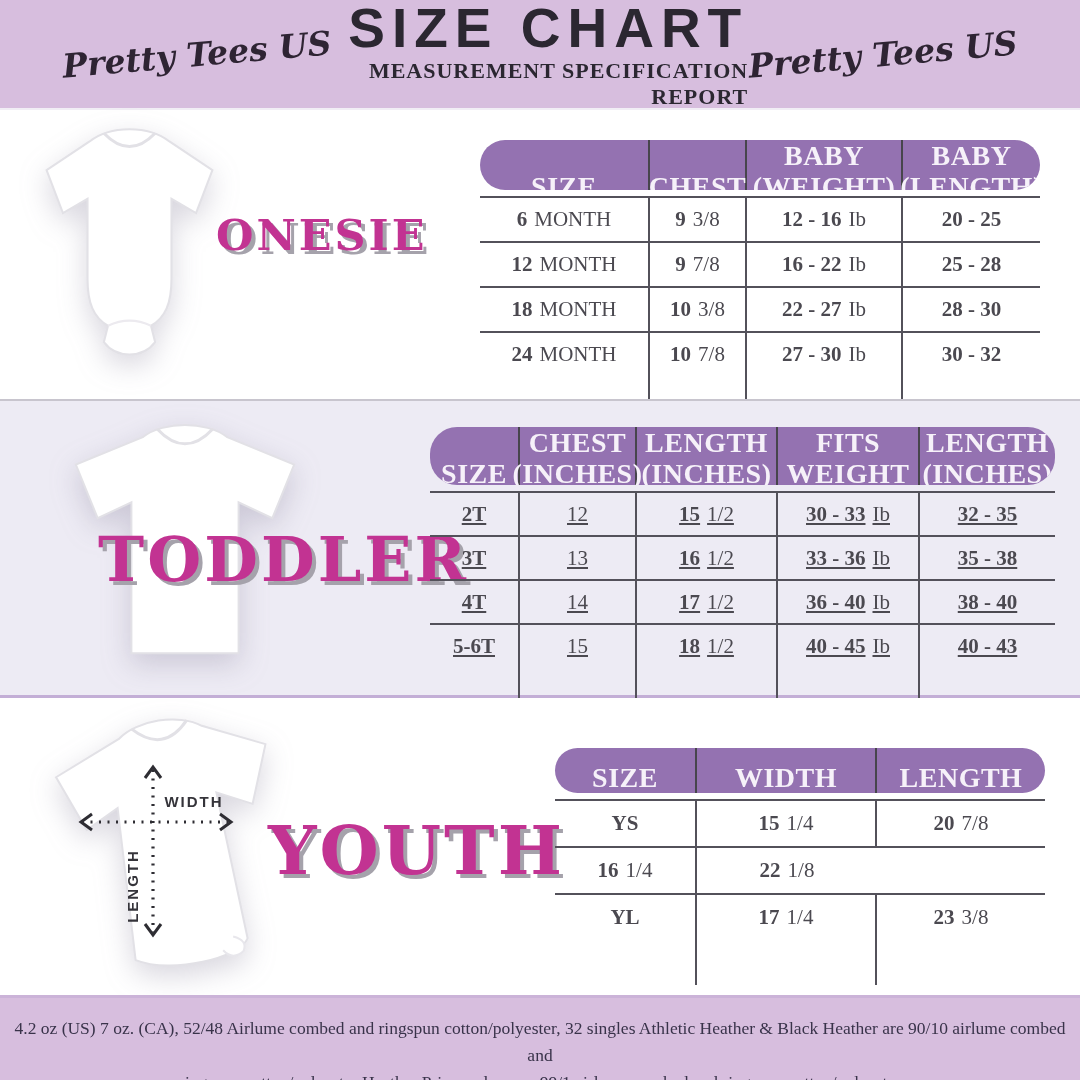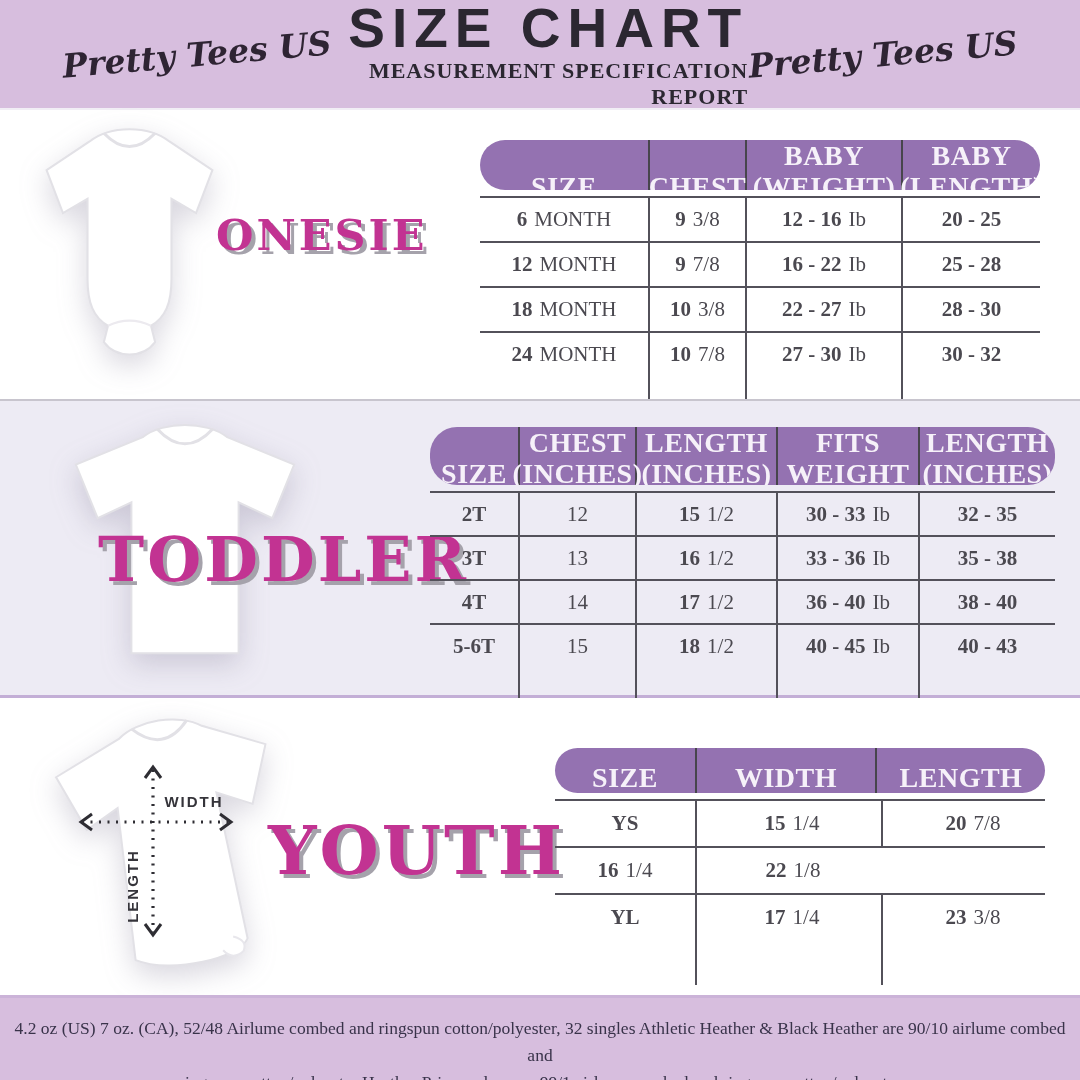--- a/index.html
+++ b/index.html
@@ -53,26 +53,26 @@
   .ext{border-top:none;height:13px;}
 
   .onesie-grid{grid-template-columns:170px 97px 156px 137px;}
   .tbl-onesie{left:480px;top:30px;width:560px;}
   .tbl-onesie .band{height:50px;}
   .tbl-onesie .trow{height:43px;}
 
   .toddler-grid{grid-template-columns:90px 117px 141px 142px 135px;}
   .tbl-toddler{left:430px;top:26px;width:625px;}
   .tbl-toddler .band{height:58px;}
-  .tbl-toddler .trow{height:42px;}
+  .tbl-toddler .trow{height:42px;text-decoration:underline;}
 
   .youth-grid{grid-template-columns:142px 180px 168px;}
   .tbl-youth{left:555px;top:50px;width:490px;}
   .tbl-youth .band{height:45px;}
-  .tbl-youth .trow{height:45px;gap:6px;}
+  .tbl-youth .trow{height:45px;}
 
   svg text{font-family:"Liberation Sans",sans-serif;}
 </style>
 </head>
 <body>
 
 <div class="canvas">
 
   <div class="hdr">
     <div class="brand">Pretty Tees US</div>

